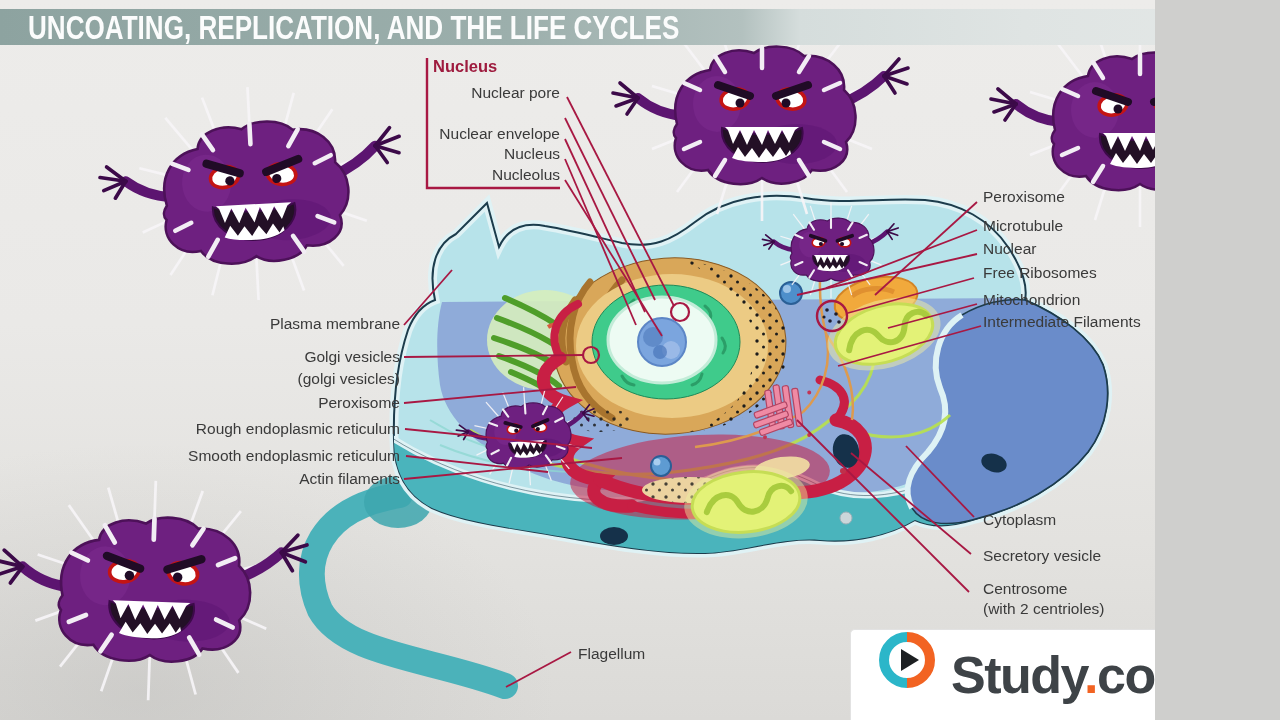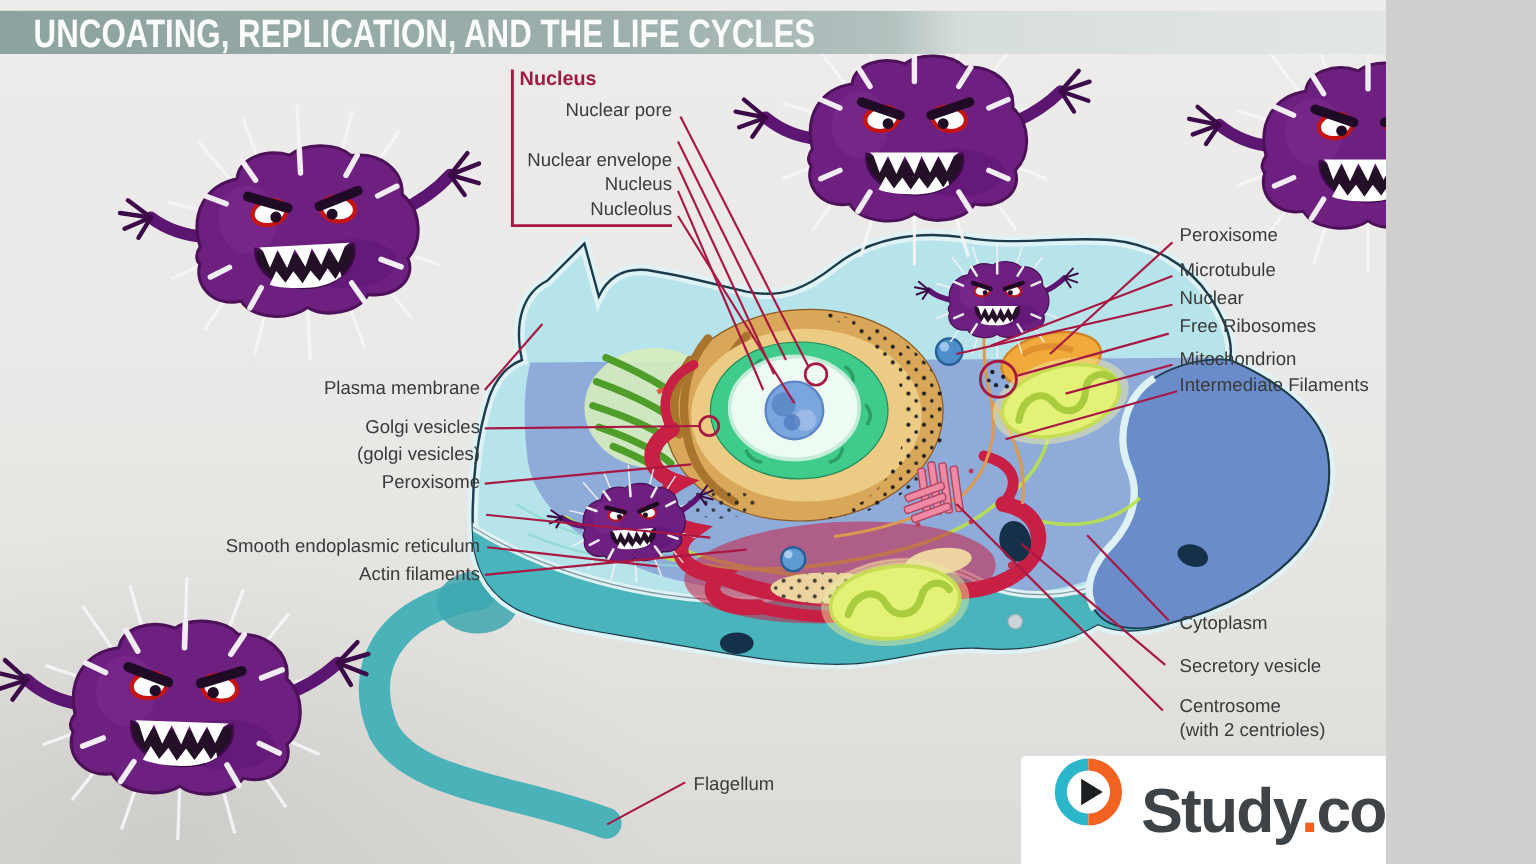--- a/index.html
+++ b/index.html
@@ -323,20 +323,21 @@
   <div class="nuc-head">Nucleus</div>
   <div class="lbl lbl-nuc" style="top:83px">Nuclear pore</div>
   <div class="lbl lbl-nuc" style="top:124px">Nuclear envelope</div>
   <div class="lbl lbl-nuc" style="top:144px">Nucleus</div>
   <div class="lbl lbl-left" style="top:314px">Plasma membrane</div>
 
   <div class="lbl lbl-nuc" style="top:165px">Nucleolus</div>
   <div class="lbl lbl-left" style="top:347px">Golgi vesicles</div>
   <div class="lbl lbl-left" style="top:369px">(golgi vesicles)</div>
   <div class="lbl lbl-left" style="top:393px">Peroxisome</div>
+  <div class="lbl lbl-left" style="top:419px">Rough endoplasmic reticulum</div>
   <div class="lbl lbl-left" style="top:446px">Smooth endoplasmic reticulum</div>
   <div class="lbl lbl-left" style="top:469px">Actin filaments</div>
 
   <div class="lbl lbl-right" style="top:187px">Peroxisome</div>
   <div class="lbl lbl-right" style="top:216px">Microtubule</div>
   <div class="lbl lbl-right" style="top:239px">Nuclear</div>
   <div class="lbl lbl-right" style="top:263px">Free Ribosomes</div>
   <div class="lbl lbl-right" style="top:290px">Mitochondrion</div>
   <div class="lbl lbl-right" style="top:312px">Intermediate Filaments</div>
   <div class="lbl lbl-right" style="top:510px">Cytoplasm</div>

